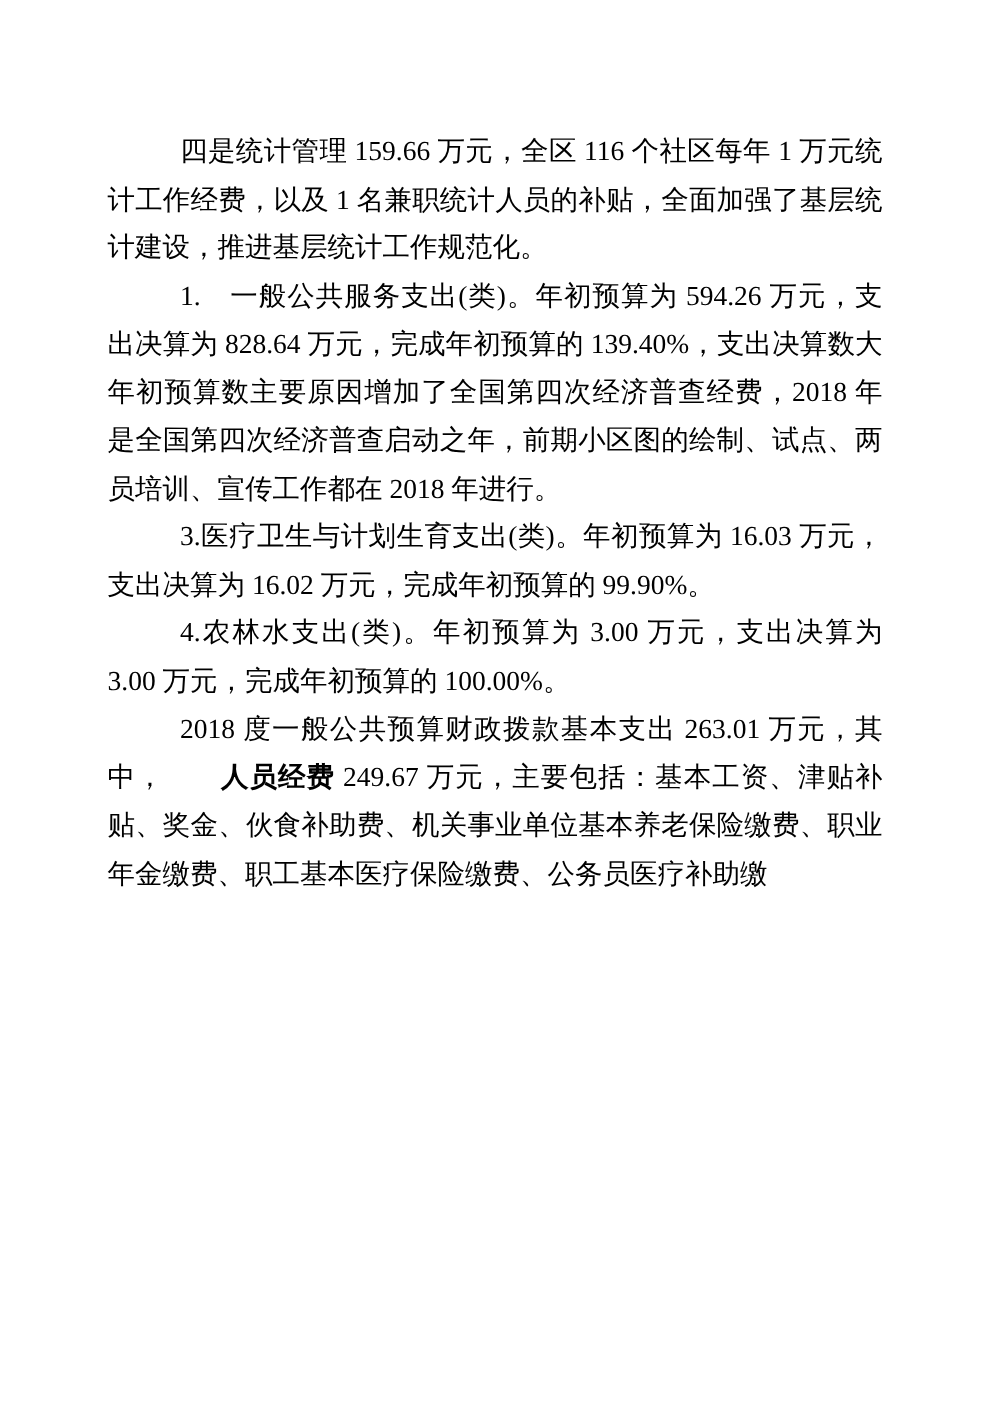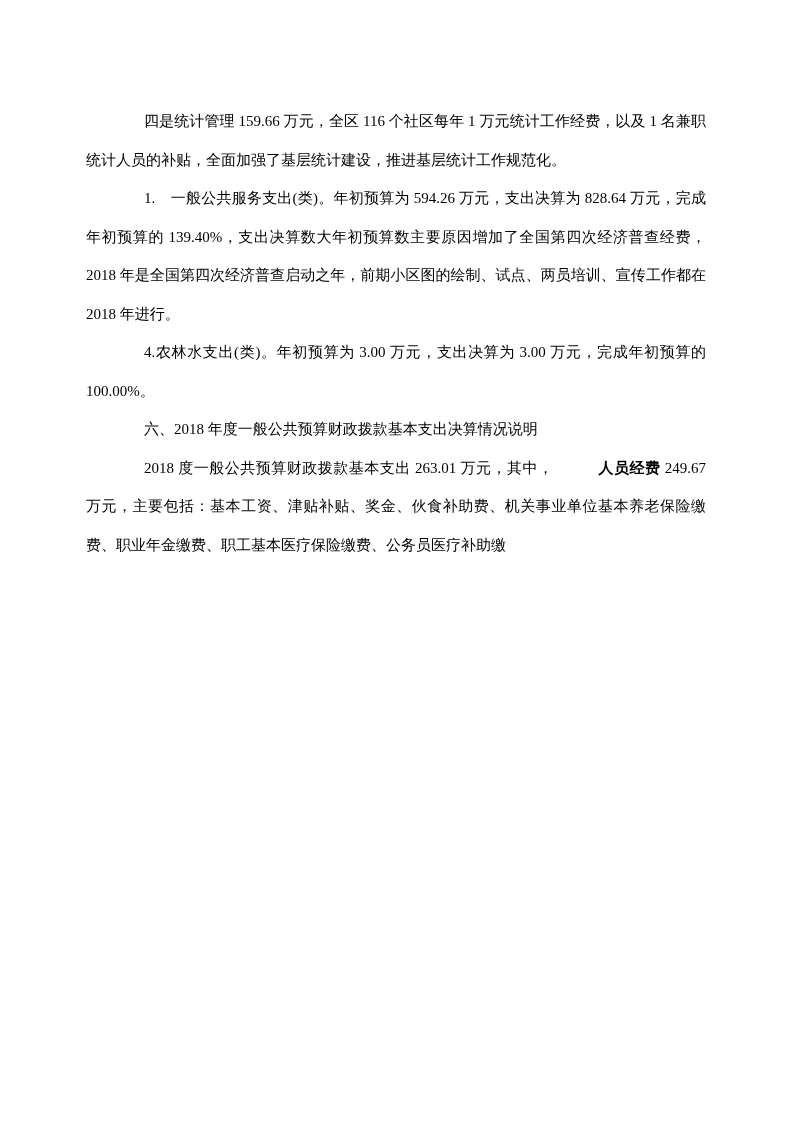--- a/index.html
+++ b/index.html
@@ -13,21 +13,21 @@
     height: 1122px;
     background: #ffffff;
     overflow: hidden;
   }
   .content {
     position: absolute;
     left: 86px;
     top: 102px;
     width: 620px;
     font-family: "Liberation Serif", "DejaVu Serif", serif;
-    font-size: 15px;
+    font-size: 22px;
     line-height: 38.5px;
     color: #000000;
     text-align: justify;
     text-justify: inter-ideograph;
   }
   .content p {
     margin: 0;
     padding: 0;
     text-indent: 58px;
   }
@@ -36,17 +36,17 @@
     margin-left: 45px;
   }
 </style>
 </head>
 <body>
 
 <div class="page">
   <div class="content">
     <p>四是统计管理 159.66 万元，全区 116 个社区每年 1 万元统计工作经费，以及 1 名兼职统计人员的补贴，全面加强了基层统计建设，推进基层统计工作规范化。</p>
     <p>1.　一般公共服务支出(类)。年初预算为 594.26 万元，支出决算为 828.64 万元，完成年初预算的 139.40%，支出决算数大年初预算数主要原因增加了全国第四次经济普查经费，2018 年是全国第四次经济普查启动之年，前期小区图的绘制、试点、两员培训、宣传工作都在 2018 年进行。</p>
+    <p>3.医疗卫生与计划生育支出(类)。年初预算为 16.03 万元，支出决算为 16.02 万元，完成年初预算的 99.90%。</p>
     <p>4.农林水支出(类)。年初预算为 3.00 万元，支出决算为 3.00 万元，完成年初预算的 100.00%。</p>
-    <p>六、2018 年度一般公共预算财政拨款基本支出决算情况说明</p>
     <p><span>2018 度一般公共预算财政拨款基本支出 263.01 万元，其中，</span><b>人员经费</b><span> 249.67 万元，主要包括：基本工资、津贴补贴、奖金、伙食补助费、机关事业单位基本养老保险缴费、职业年金缴费、职工基本医疗保险缴费、公务员医疗补助缴</span></p>
   </div>
 </div>
 
 </body></html>

